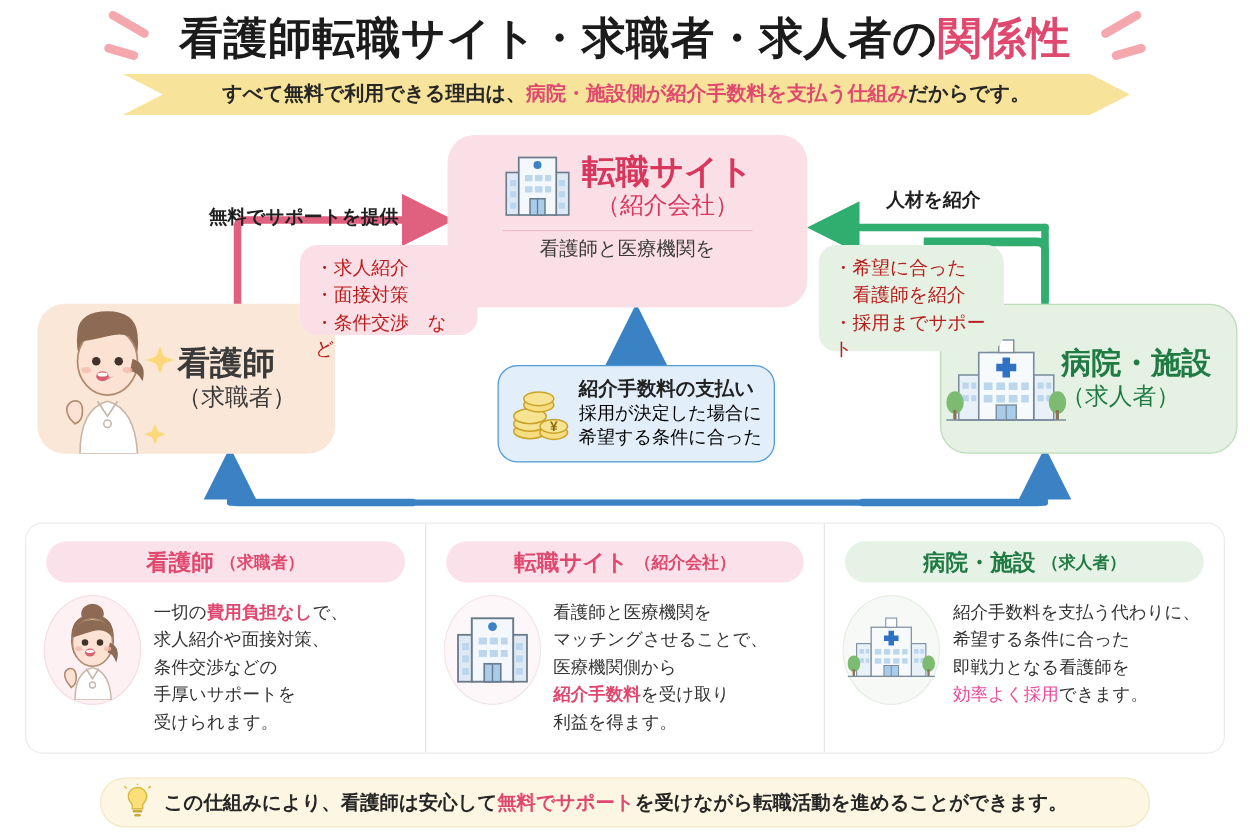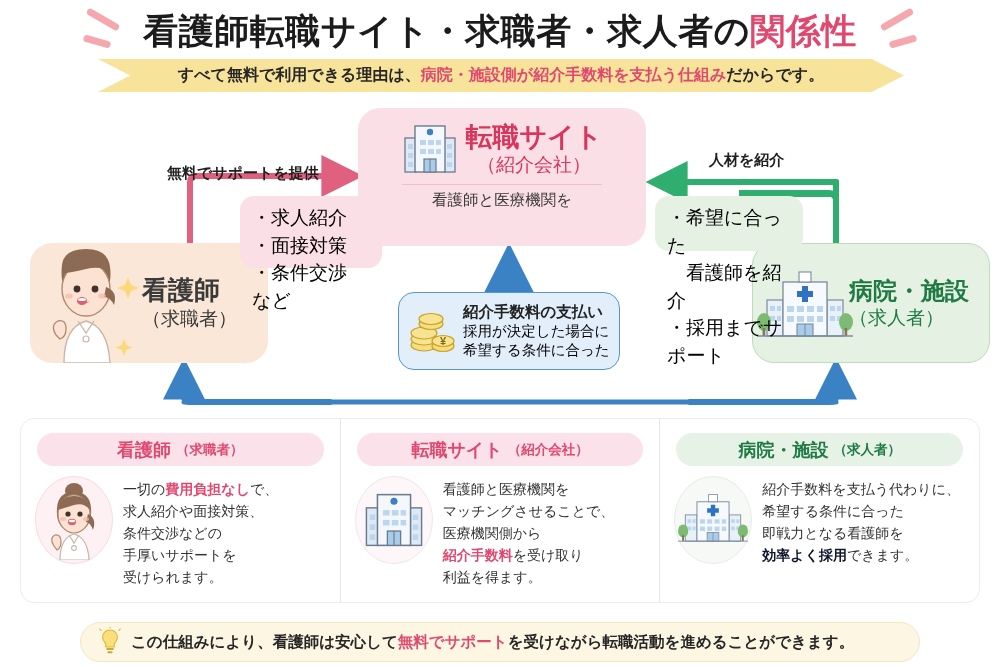--- a/index.html
+++ b/index.html
@@ -69,23 +69,23 @@
     left:752px;top:243px;width:238px;height:120px;
     background:#e4f1e3;border:1.5px solid #bcdcba;
     display:flex;align-items:center;
   }
   #hospital-node .txt{margin-left:96px;}
   #hospital-node .node-title{font-size:24px;color:#1f7a43;}
   #hospital-node .node-sub{font-size:19px;color:#1f7a43;margin-top:2px;}
 
   
   .bubble{position:absolute;border-radius:14px;box-sizing:border-box;
-    font-size:19px;line-height:1.45;color:#000000;padding:8px 12px;}
+    font-size:15px;line-height:1.45;color:#b91c1c;padding:8px 12px;}
   #bubble-left{left:240px;top:196px;width:142px;height:72px;background:#fbdfe6;}
-  #bubble-right{left:655px;top:196px;width:148px;height:55px;background:#e4f1e3;}
+  #bubble-right{left:655px;top:196px;width:148px;height:85px;background:#e4f1e3;}
 
   
   #fee-box{
     position:absolute;left:398px;top:292px;width:222px;height:78px;
     background:#e2effb;border:1.6px solid #4f9ad6;border-radius:16px;
     box-sizing:border-box;display:flex;align-items:center;padding-left:8px;
   }
   #fee-box .fee-txt{margin-left:6px;}
   #fee-box .fee-title{font-size:15.5px;font-weight:bold;color:#222;line-height:1.3;}
   #fee-box .fee-line{font-size:14.5px;color:#000000;line-height:1.33;}
@@ -110,21 +110,21 @@
     height:33px;border-radius:17px;display:flex;align-items:center;justify-content:center;
     gap:5px;margin:0 6px 10px 2px;
   }
   .card-head .h-main{font-size:18px;font-weight:bold;}
   .card-head .h-sub{font-size:13.5px;font-weight:bold;}
   .card-body{display:flex;gap:10px;align-items:flex-start;}
   .card-ill{width:76px;height:86px;flex:0 0 auto;border-radius:50%;
     display:flex;align-items:center;justify-content:center;}
   .card-text{font-size:14px;line-height:1.58;color:#333;padding-top:2px;}
   .c-pink{color:#e0496f;font-weight:bold;}
-  .c-green{color:#0f172a;font-weight:bold;}
+  .c-green{color:#ec4899;font-weight:normal;}
   #card-nurse .card-head{background:#fbe2ea;}
   #card-nurse .card-head .h-main,#card-nurse .card-head .h-sub{color:#e0496f;}
   #card-nurse .card-ill{background:#fdf1f4;border:1px solid #f6dde4;}
   #card-agency .card-head{background:#fbe2ea;}
   #card-agency .card-head .h-main,#card-agency .card-head .h-sub{color:#e0496f;}
   #card-agency .card-ill{background:#fdf7f9;border:1px solid #f2e6ea;}
   #card-hospital .card-head{background:#e6f2e5;}
   #card-hospital .card-head .h-main,#card-hospital .card-head .h-sub{color:#1f7a43;}
   #card-hospital .card-ill{background:#f6f9f5;border:1px solid #e6eee4;}
 

